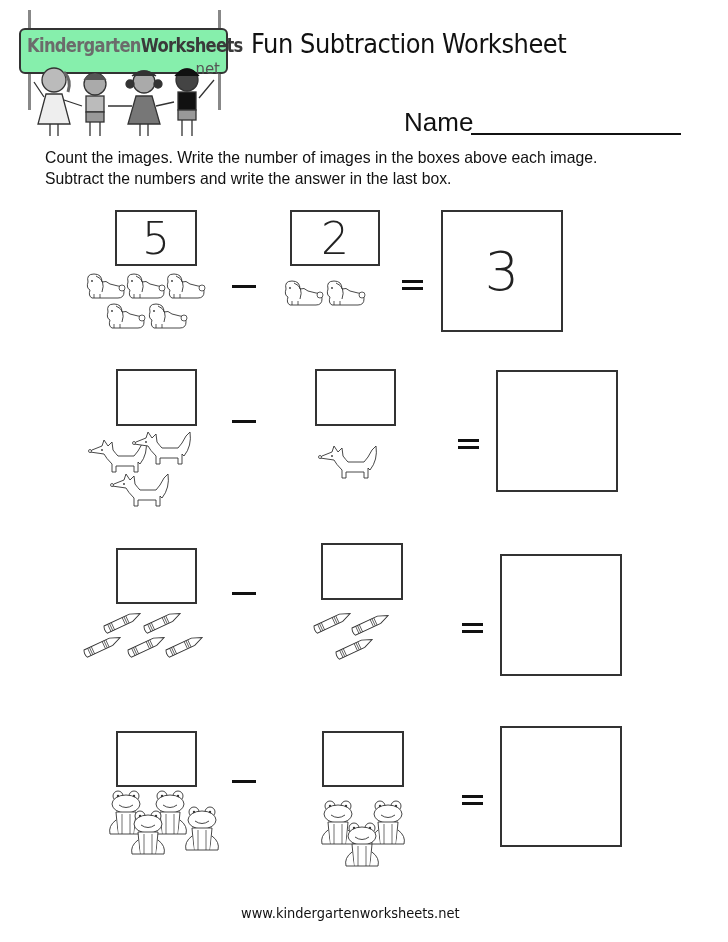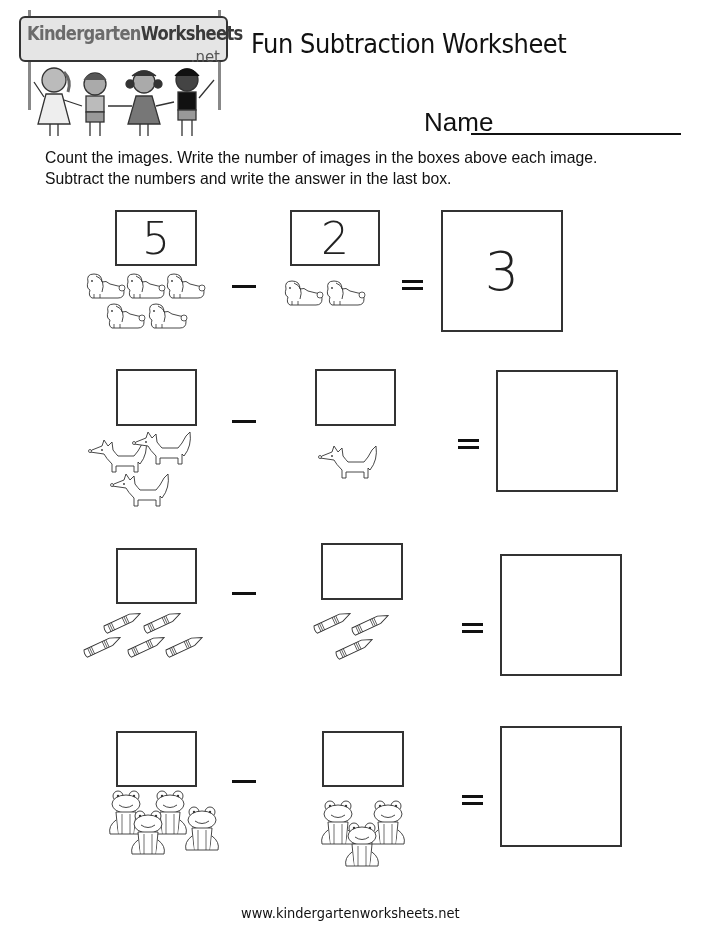--- a/index.html
+++ b/index.html
@@ -1,28 +1,28 @@
 <!DOCTYPE html>
 <html><head>
 <meta charset="utf-8">
 <style>
   html, body { margin:0; padding:0; background:#ffffff; }
   body { width:728px; height:942px; position:relative; overflow:hidden; font-family:"Liberation Sans", sans-serif; color:#111; }
 
   
-  .logo-sign { position:absolute; left:19px; top:16px; width:209px; height:46px; border:2px solid #333; border-radius:6px; background:#e5e5e5; box-sizing:border-box;text-align:right; }
+  .logo-sign { position:absolute; left:19px; top:28px; width:209px; height:46px; border:2px solid #333; border-radius:6px; background:#86efac; box-sizing:border-box;text-align:right; }
   .logo-text { position:absolute; left:6px; top:4px; font-family:"DejaVu Sans", sans-serif; font-size:19px; font-weight:bold; letter-spacing:-0.8px; white-space:nowrap; transform:scaleX(0.86); transform-origin:left top; }
   .logo-text .k { color:#6b6b6b; }
   .logo-text .w { color:#3a3a3a; }
   .logo-net { position:absolute; right:6px; top:30px; font-size:15px; color:#555; font-family:"DejaVu Sans", sans-serif; }
   .pole { position:absolute; width:3px; background:#888; }
   .kids { position:absolute; left:24px; top:62px; width:200px; height:78px; }
 
   .title { position:absolute; left:251px; top:29px; font-family:"DejaVu Sans", sans-serif; font-size:26px; letter-spacing:-0.5px; color:#111; white-space:nowrap; transform:scaleX(0.93); transform-origin:left top; }
-  .name-label { position:absolute; left:404px; top:107px; font-size:26px; color:#111; font-family:"Liberation Sans", sans-serif;margin-left:20px; }
+  .name-label { position:absolute; left:404px; top:107px; font-size:26px; color:#111; font-family:"Liberation Sans", sans-serif; }
   .name-line { position:absolute; left:471px; top:133px; width:210px; height:2px; background:#111; }
 
   .instr { position:absolute; left:45px; top:147px; font-size:16.5px; line-height:21px; color:#111; white-space:nowrap; transform:scaleX(0.955); transform-origin:left top; }
 
   .box { position:absolute; border:2px solid #333; box-sizing:border-box; background:#fff; }
   .box .num { position:absolute; left:0; right:0; top:50%; transform:translateY(-50%); text-align:center; font-family:"DejaVu Sans", sans-serif; font-weight:200; color:#222; }
   .minus { position:absolute; width:24px; height:3px; background:#111; }
   .equals { position:absolute; width:21px; height:10px; }
   .equals::before, .equals::after { content:""; position:absolute; left:0; width:100%; height:3px; background:#111; }
   .equals::before { top:0; }

